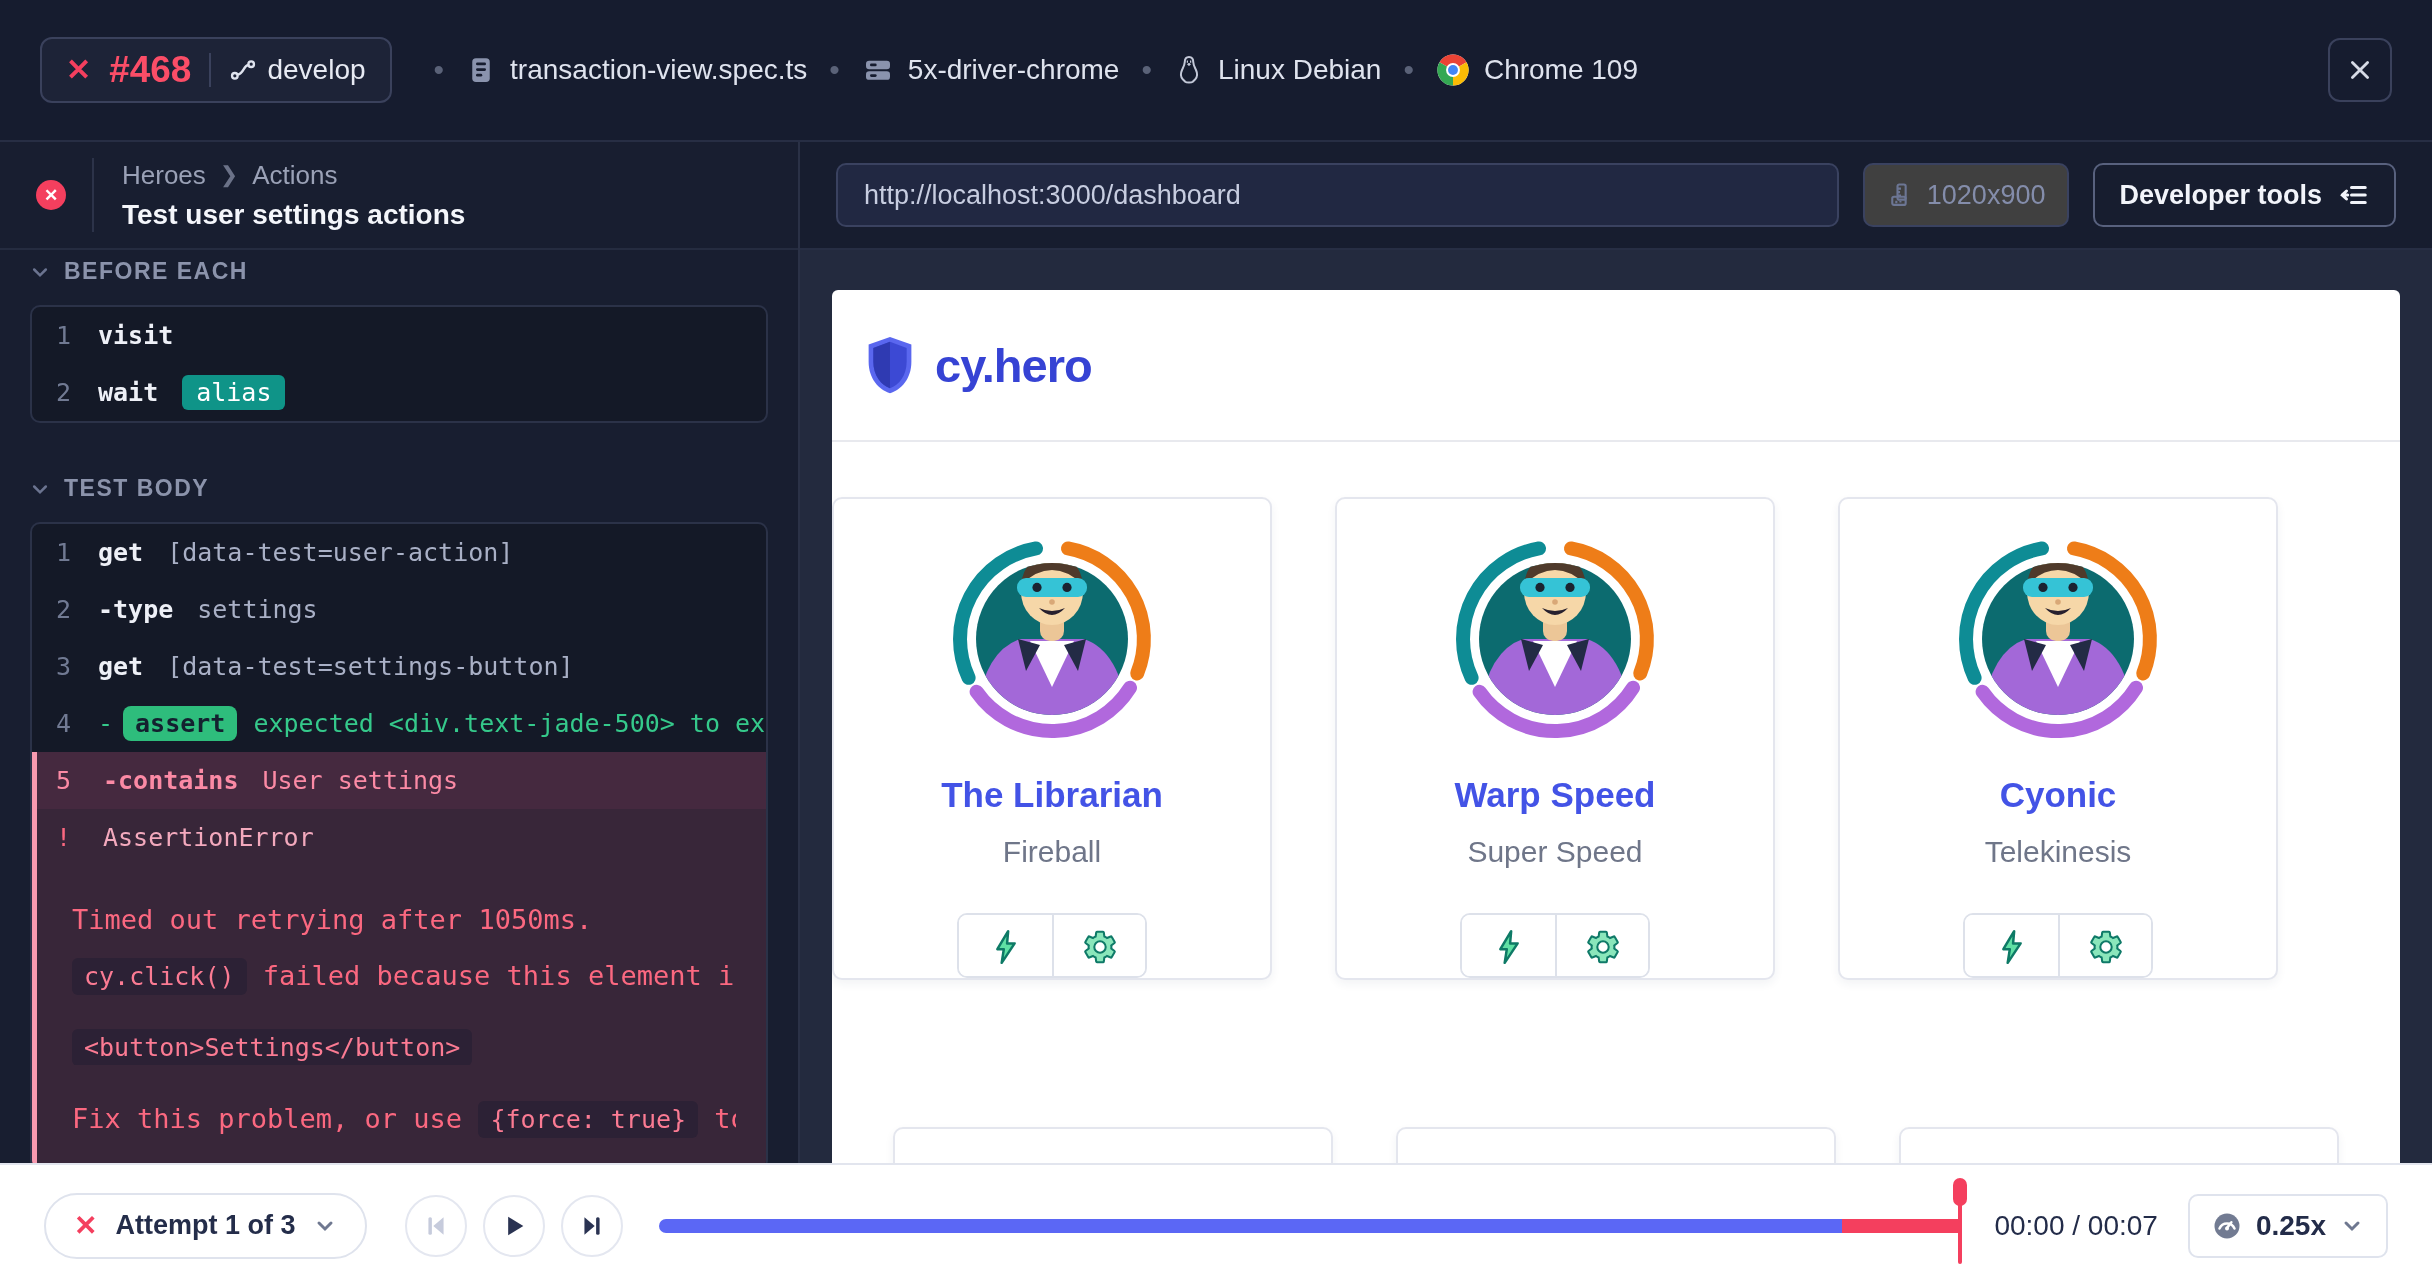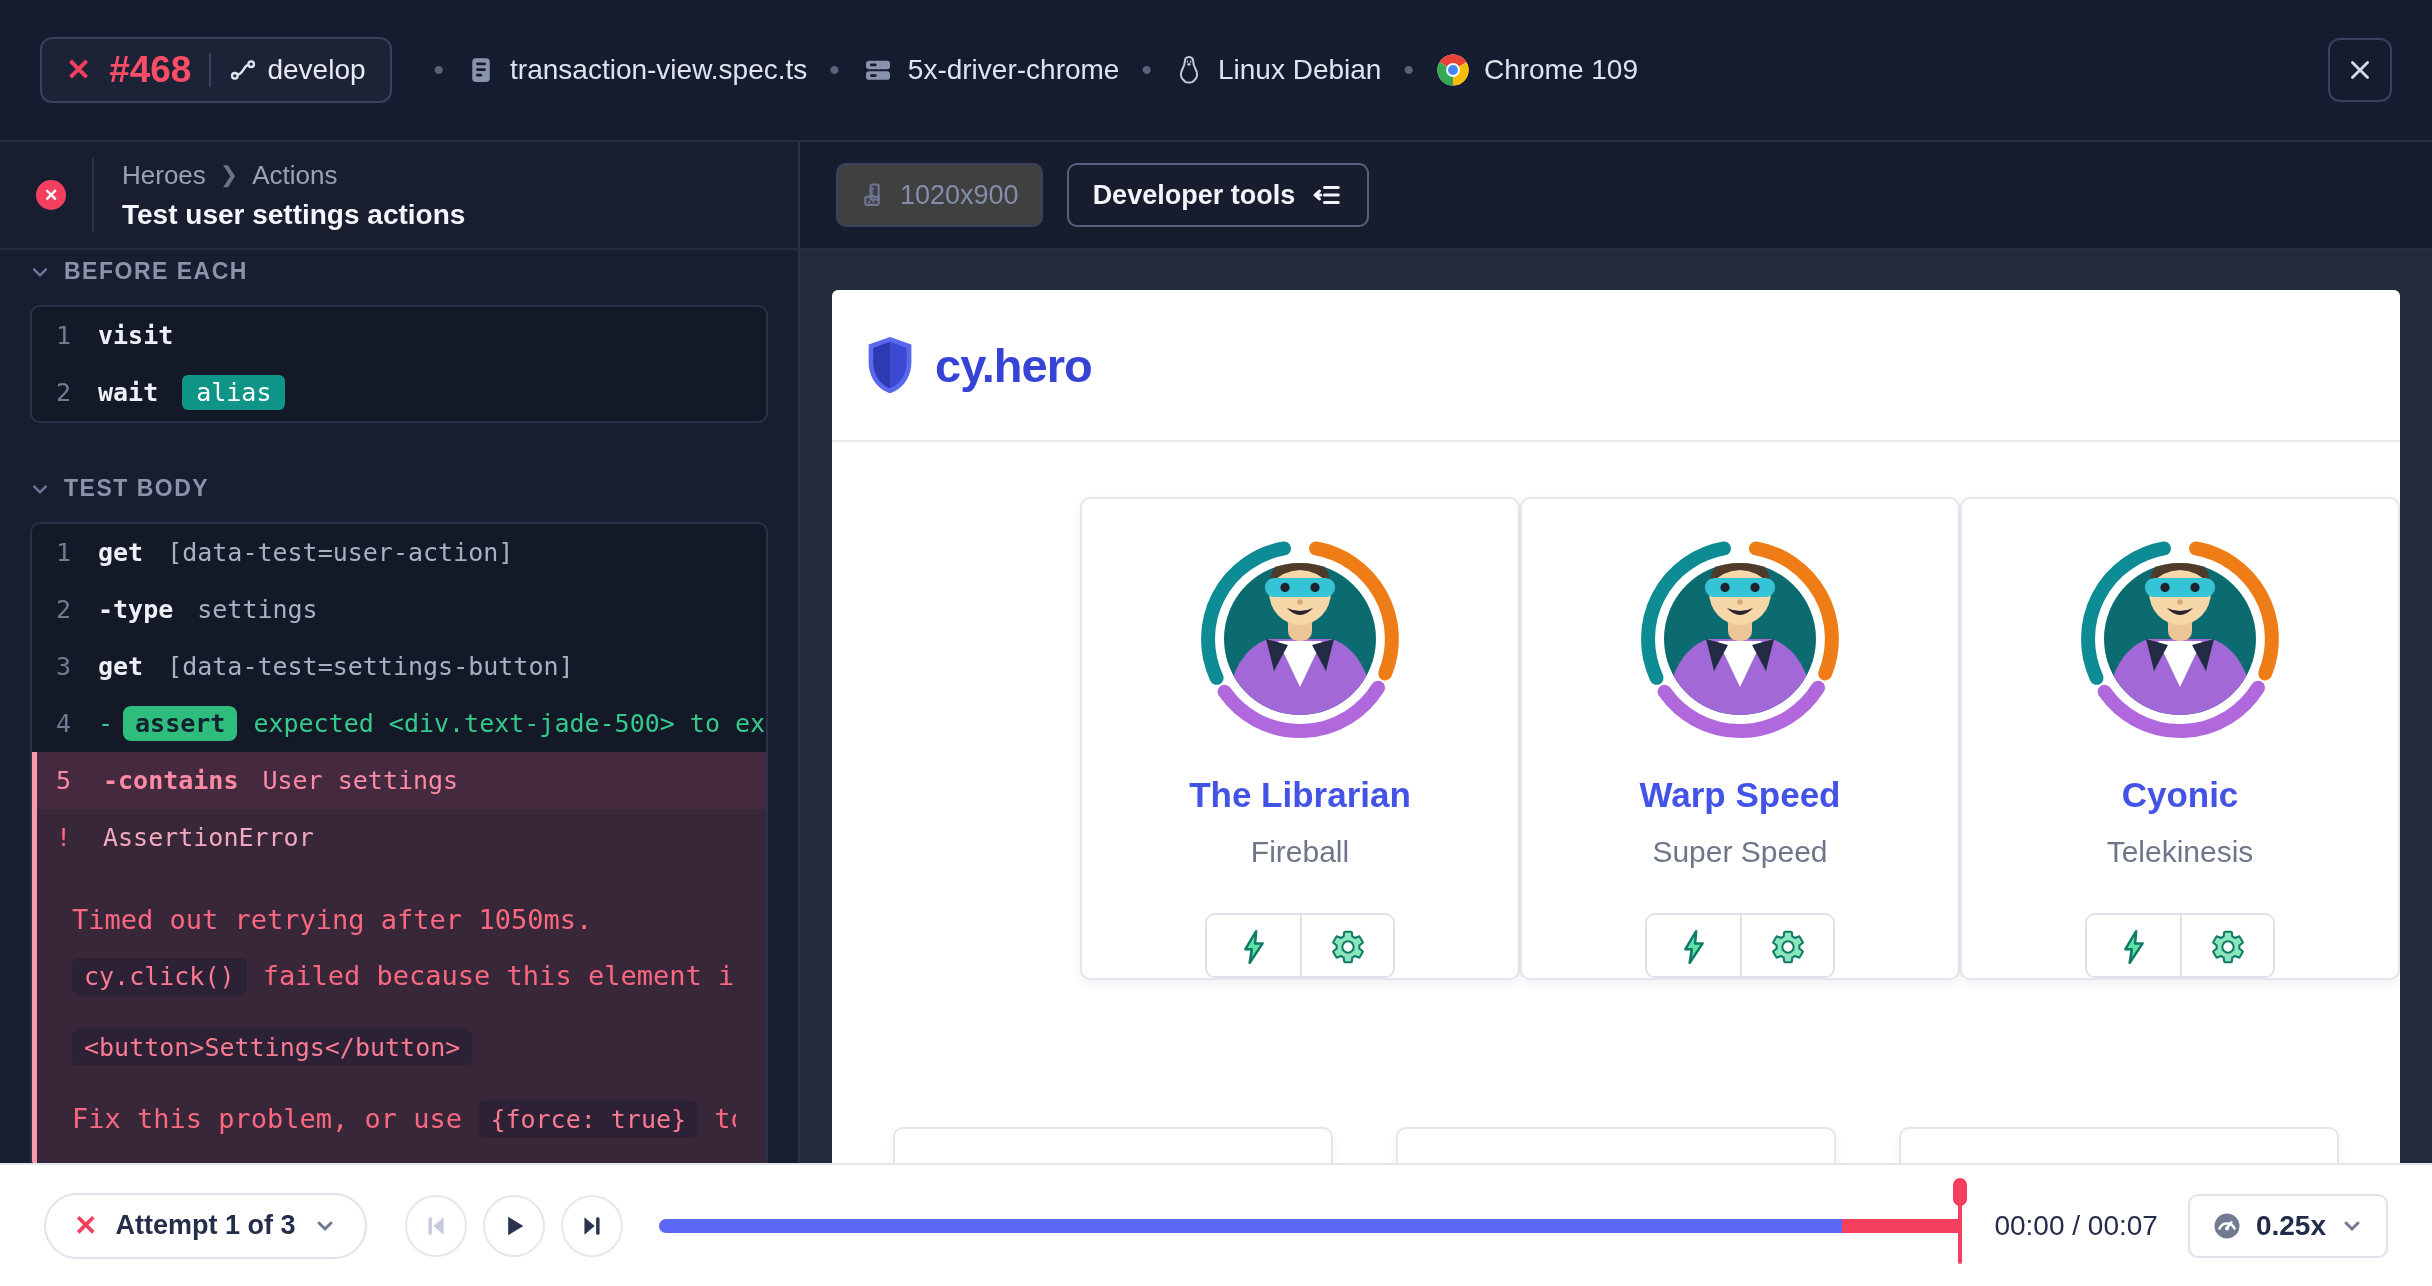--- a/index.html
+++ b/index.html
@@ -74,21 +74,21 @@
   .devtools { height:64px; display:flex; align-items:center; gap:16px; padding:0 24px;
     background:transparent; border:2px solid #58617e; border-radius:10px; color:#f2f4fa; font-size:27px;
     font-weight:600; cursor:pointer; }
 
   .viewport-wrap { flex:1; position:relative; overflow:hidden; }
   .app { position:absolute; left:32px; right:32px; top:40px; bottom:0; background:#ffffff;
     border-radius:6px 6px 0 0; overflow:hidden; }
   .app-head { height:152px; display:flex; align-items:center; padding-left:31px; gap:18px;
     border-bottom:2px solid #e8e9ee; }
   .brand { font-size:47px; font-weight:800; color:#3643d4; letter-spacing:-1px; }
-  .cards { display:flex; justify-content:flex-end; margin-top:55px; }
+  .cards { display:flex; justify-content:flex-start; gap:63px; margin-top:55px; }
   .card { width:440px; height:483px; background:#fff; border:2px solid #e4e6ee; border-radius:10px;
     box-shadow:0 4px 10px rgba(40,50,80,.06); display:flex; flex-direction:column; align-items:center; }
   .avatar-wrap { margin-top:40px; width:200px; height:200px; }
   .hero-name { margin-top:36px; font-size:35px; font-weight:800; color:#4353e6; }
   .hero-power { margin-top:20px; font-size:30px; color:#6f7689; }
   .btn-group { margin-top:44px; display:flex; border:2px solid #dde1ea; border-radius:10px; overflow:hidden; }
   .btn-cell { width:93px; height:64px; display:flex; align-items:center; justify-content:center;
     background:#fff; border:none; cursor:pointer; }
   .btn-cell + .btn-cell { border-left:2px solid #dde1ea; }
   .cards2 { display:flex; justify-content:center; gap:63px; margin-top:147px; }
@@ -278,20 +278,21 @@
             <span>to disable error che</span>
           </div>
 
         </div>
       </div>
     </div>
   </div>
 
   <div class="stage">
     <div class="pv-head">
+      <input class="urlbar" readonly="" value="http://localhost:3000/dashboard" style="">
       <div class="vp-badge">
         <span>
           <svg width="28" height="30" viewBox="0 0 24 24" fill="none" stroke="#6c7694" stroke-width="1.8">
             <rect x="9" y="3" width="7" height="13" rx="1.5"></rect>
             <path d="M9 6.5 h3 M9 9.5 h2.2 M9 12.5 h3"></path>
             <rect x="4.5" y="13.5" width="11.5" height="7" rx="1.5"></rect>
             <path d="M8 17 v2 M11.5 17 v1.4"></path>
           </svg>
         </span>
         <span>1020x900</span>

